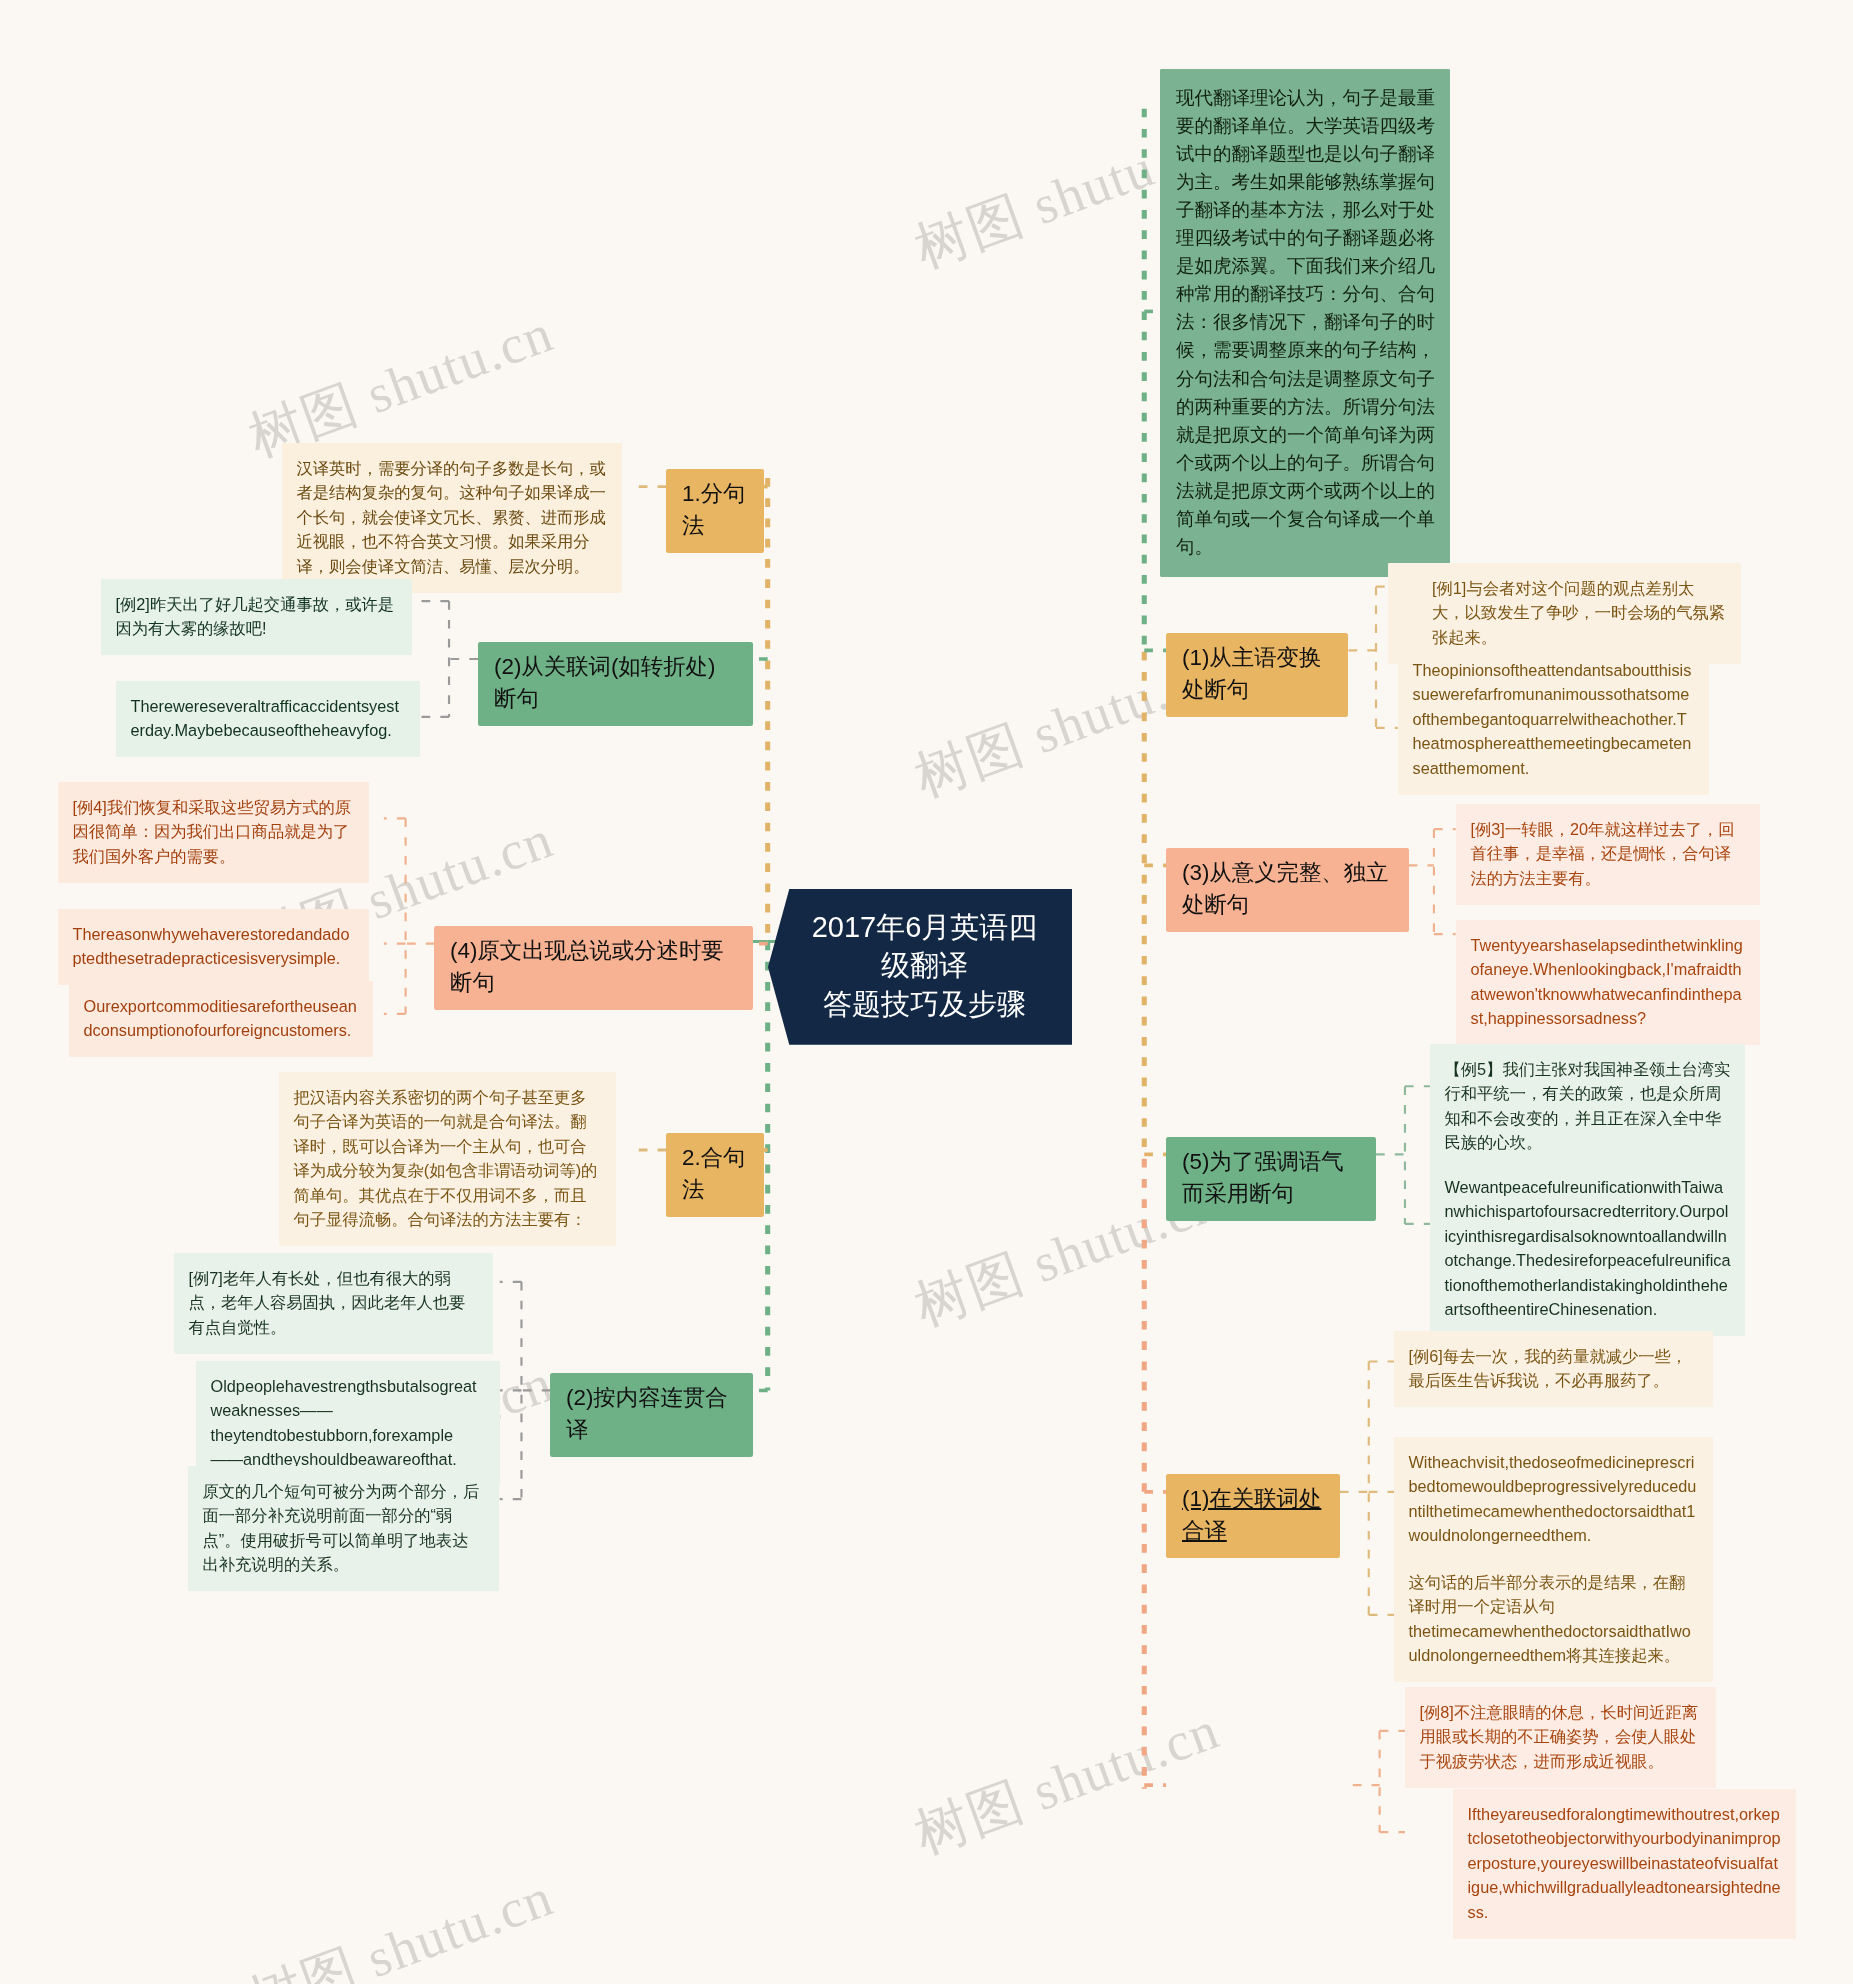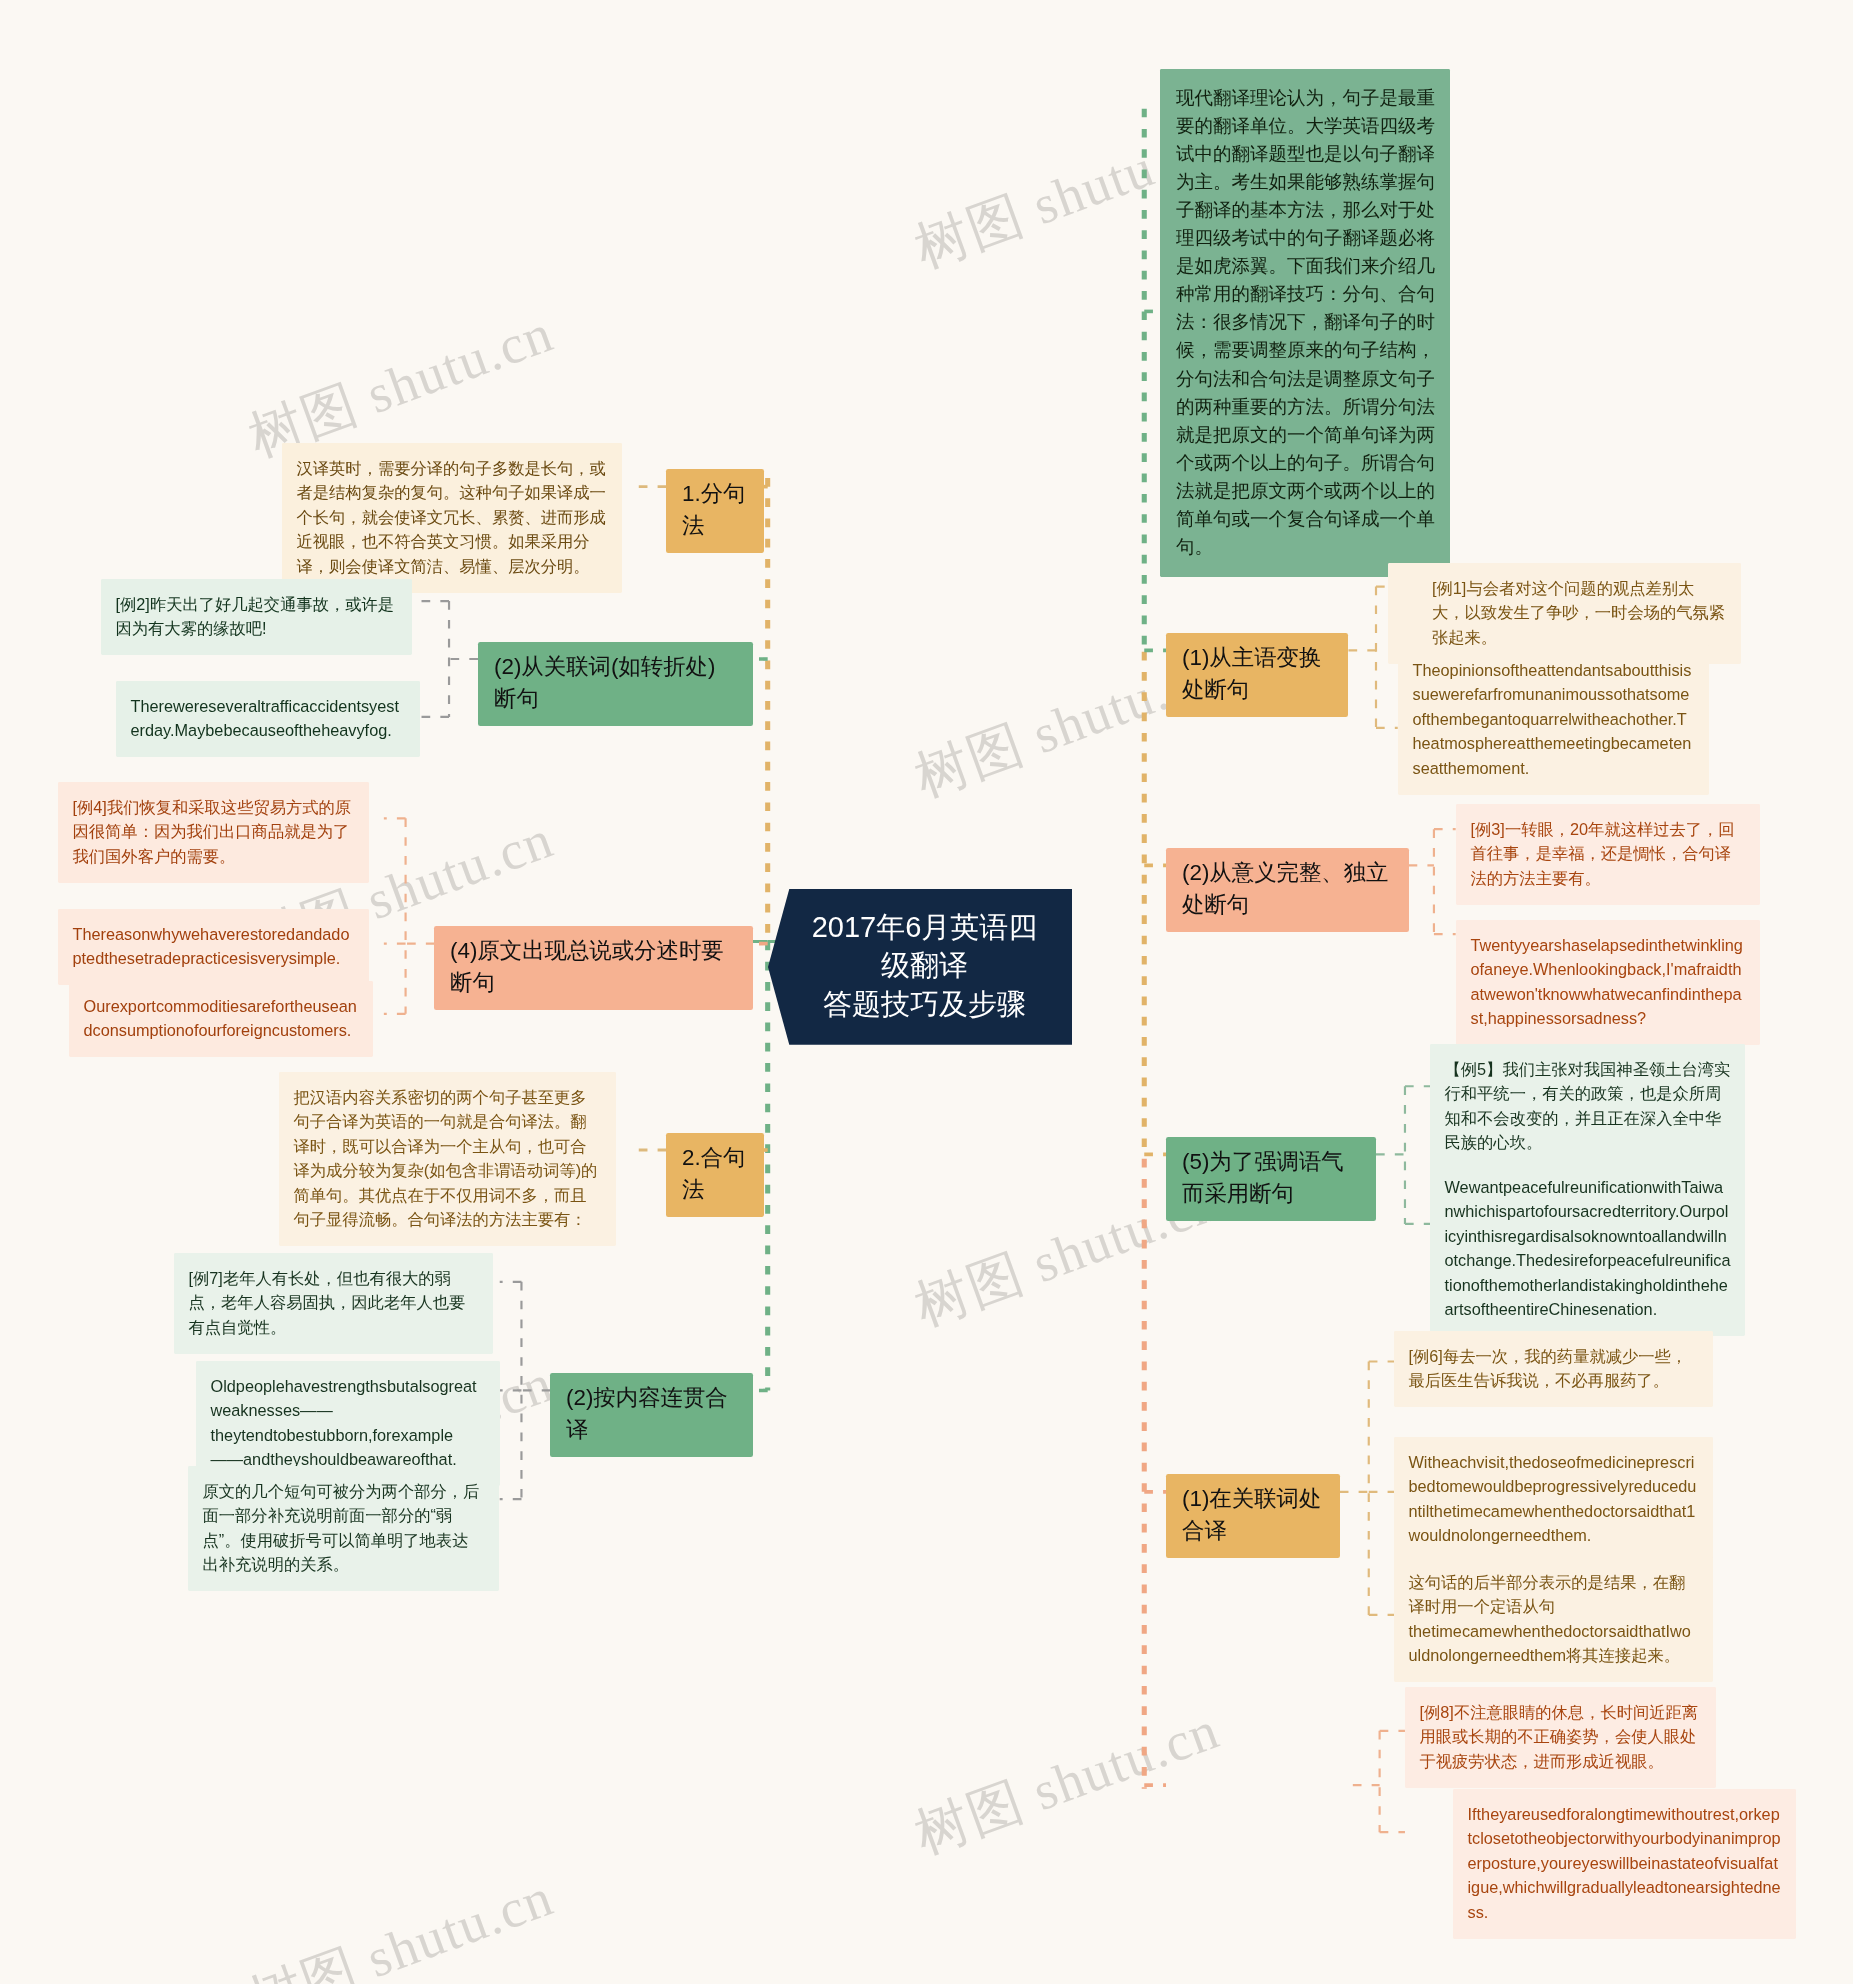--- a/index.html
+++ b/index.html
@@ -211,33 +211,33 @@
   <div class="node card mintl" style="left:196px;top:1361px;width:304px;">Oldpeoplehavestrengthsbutalsogreatweaknesses——theytendtobestubborn,forexample——andtheyshouldbeawareofthat.</div>
 
   <div class="node card mintl" style="left:188px;top:1466px;width:311px;">原文的几个短句可被分为两个部分，后面一部分补充说明前面一部分的“弱点”。使用破折号可以简单明了地表达出补充说明的关系。</div>
 
   <div class="node chip orange" style="left:1166px;top:633px;width:182px;">(1)从主语变换处断句</div>
 
   <div class="node card creaml" style="left:1388px;top:563px;width:353px;padding-left:44px;">[例1]与会者对这个问题的观点差别太大，以致发生了争吵，一时会场的气氛紧张起来。</div>
 
   <div class="node card creaml" style="left:1398px;top:645px;width:311px;">Theopinionsoftheattendantsaboutthisissuewerefarfromunanimoussothatsomeofthembegantoquarrelwitheachother.Theatmosphereatthemeetingbecametenseatthemoment.</div>
 
-  <div class="node chip peach" style="left:1166px;top:848px;width:243px;">(2)从意义完整、独立处断句</div>
+  <div class="node chip peach" style="left:1166px;top:848px;width:243px;">(3)从意义完整、独立处断句</div>
 
   <div class="node card peachx" style="left:1456px;top:804px;width:304px;">[例3]一转眼，20年就这样过去了，回首往事，是幸福，还是惆怅，合句译法的方法主要有。</div>
 
   <div class="node card peachx" style="left:1456px;top:920px;width:304px;">Twentyyearshaselapsedinthetwinklingofaneye.Whenlookingback,I'mafraidthatwewon'tknowwhatwecanfindinthepast,happinessorsadness?</div>
 
   <div class="node chip green" style="left:1166px;top:1137px;width:210px;">(5)为了强调语气而采用断句</div>
 
   <div class="node card mintl" style="left:1430px;top:1044px;width:315px;">【例5】我们主张对我国神圣领土台湾实行和平统一，有关的政策，也是众所周知和不会改变的，并且正在深入全中华民族的心坎。</div>
 
   <div class="node card mintl" style="left:1430px;top:1162px;width:315px;">WewantpeacefulreunificationwithTaiwanwhichispartofoursacredterritory.Ourpolicyinthisregardisalsoknowntoallandwillnotchange.ThedesireforpeacefulreunificationofthemotherlandistakingholdintheheartsoftheentireChinesenation.</div>
 
-  <div class="node chip orange" style="left:1166px;top:1474px;width:174px;">(1)在关联词处合译</div>
+  <div class="node chip orange" style="left:1166px;top:1474px;width:174px;text-decoration:underline;">(1)在关联词处合译</div>
 
   <div class="node card creaml" style="left:1394px;top:1331px;width:319px;">[例6]每去一次，我的药量就减少一些，最后医生告诉我说，不必再服药了。</div>
 
   <div class="node card creaml" style="left:1394px;top:1437px;width:319px;">Witheachvisit,thedoseofmedicineprescribedtomewouldbeprogressivelyreduceduntilthetimecamewhenthedoctorsaidthat1wouldnolongerneedthem.</div>
 
   <div class="node card creaml" style="left:1394px;top:1557px;width:319px;">这句话的后半部分表示的是结果，在翻译时用一个定语从句thetimecamewhenthedoctorsaidthatIwouldnolongerneedthem将其连接起来。</div>
 
 
   <div class="node card peachx" style="left:1405px;top:1687px;width:311px;">[例8]不注意眼睛的休息，长时间近距离用眼或长期的不正确姿势，会使人眼处于视疲劳状态，进而形成近视眼。</div>
 

